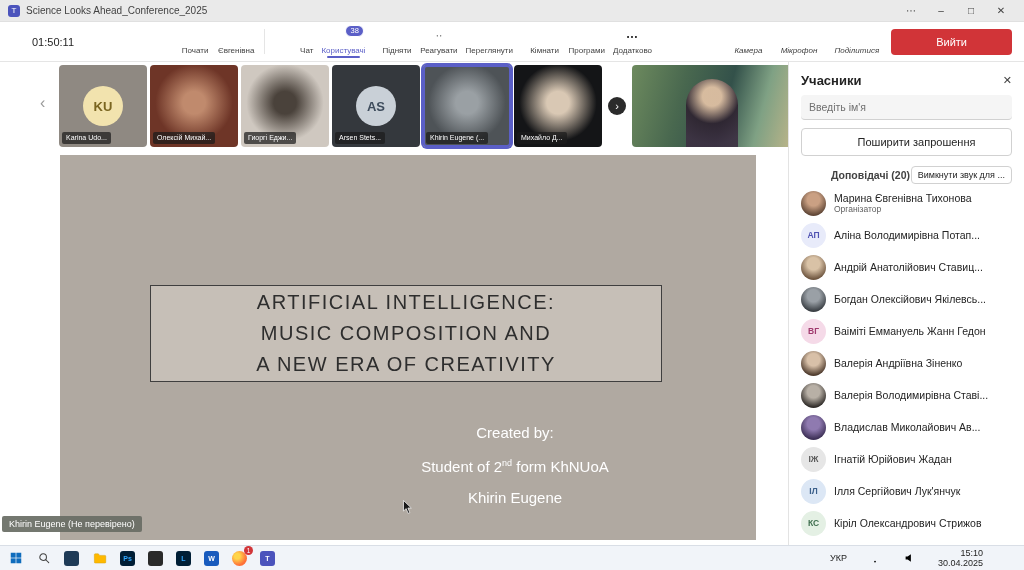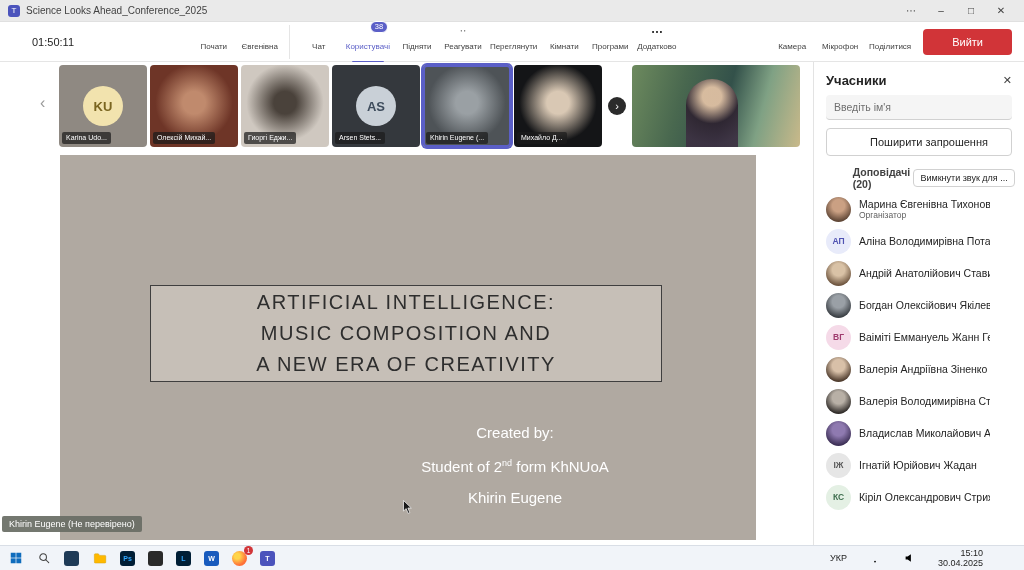--- a/index.html
+++ b/index.html
@@ -12,32 +12,32 @@
   .tb-logo { width:12px; height:12px; background:#4b53bc; border-radius:3px; color:#fff; font-size:8px; display:flex; align-items:center; justify-content:center; margin-right:6px; }
   .tb-title { flex:0 0 auto; }
   .tb-spacer { flex:1; }
   .tb-ctl { width:30px; text-align:center; font-size:10px; color:#424242; cursor:pointer; }
 
   
   .toolbar { height:40px; background:#fff; border-bottom:1px solid #e5e5e5; display:flex; align-items:center; padding:0 12px; }
   .timer { display:flex; align-items:center; gap:6px; font-size:11px; color:#242424; min-width:90px; }
   .timer svg { width:14px; height:14px; stroke:#707070; }
   .toolbar-center { display:flex; margin:0 auto; align-items:stretch; }
-  .tbtn { position:relative; min-width:46px; padding:4px 4px 12px; text-align:center; cursor:pointer; }
+  .tbtn { position:relative; min-width:46px; padding:4px 4px 3px; text-align:right; cursor:pointer; }
   .tbtn-iconrow { display:flex; align-items:center; justify-content:center; gap:2px; height:15px; }
   .tbtn svg { width:14px; height:14px; stroke:#424242; }
   .tbtn .chev svg { width:8px; height:8px; }
   .tbtn-label { font-size:8px; color:#424242; margin-top:2px; white-space:nowrap; }
   .tbtn.selected svg { stroke:#5b5fc7; }
   .tbtn.selected .tbtn-label { color:#5b5fc7; }
   .tbtn.selected::after { content:""; position:absolute; left:10px; right:10px; bottom:0; height:2px; border-radius:2px; background:#5b5fc7; }
   .tbtn .badge { position:absolute; top:0px; left:50%; margin-left:2px; background:#5b5fc7; color:#fff; font-size:7.5px; line-height:10px; padding:0 4px; border-radius:7px; border:1px solid #fff; }
   .tb-divider { width:1px; background:#e5e5e5; margin:4px 6px; }
-  .toolbar-right { display:flex; align-items:center; gap:2px; }
-  .leave-btn { display:flex; align-items:center; gap:5px; background:#d13438; color:#fff; border-radius:4px; padding:6px 10px; margin-left:8px; font-size:11px; cursor:pointer; }
+  .toolbar-right { display:flex; align-items:center; gap:9px;font-style:italic; }
+  .leave-btn { display:flex; align-items:center; gap:21px; background:#d13438; color:#fff; border-radius:4px; padding:6px 10px; margin-left:8px; font-size:11px; cursor:pointer; }
   .leave-btn svg { width:14px; height:14px; stroke:#fff; }
   .leave-btn .chev svg { width:8px; height:8px; }
 
   
   .video-strip { position:relative; width:812px; height:88px; background:#fff; display:flex; align-items:center; padding-left:59px; gap:3px; }
   .strip-arrow-left { position:absolute; left:40px; top:32px; font-size:16px; color:#9a9a9a; cursor:pointer; }
   .strip-arrow-right { width:18px; height:18px; border-radius:50%; background:#2b2b2b; color:#fff; font-size:11px; display:flex; align-items:center; justify-content:center; margin:0 3px; cursor:pointer; flex:0 0 auto; }
   .tile { position:relative; width:88px; height:82px; border-radius:4px; overflow:hidden; flex:0 0 auto; background:#333; display:flex; align-items:center; justify-content:center; cursor:pointer; }
   .tile.selected { box-shadow:0 0 0 2px #5b5fc7 inset, 0 0 0 2px #5b5fc7; }
   .tile-name { position:absolute; left:3px; bottom:3px; background:rgba(28,28,28,.72); color:#fff; font-size:7px; line-height:10px; padding:1px 4px; border-radius:2px; max-width:78px; white-space:nowrap; overflow:hidden; }
@@ -50,21 +50,21 @@
   .content { position:absolute; top:150px; left:0; width:812px; height:395px; background:#fff; }
   .slide { position:absolute; left:60px; top:5px; width:696px; height:385px; background:#b0a9a1; }
   .slide-titlebox { position:absolute; left:90px; top:130px; width:512px; height:97px; background:#c6bfb7; border:1px solid #3f3f3f; display:flex; flex-direction:column; justify-content:center; text-align:center; }
   .slide-titlebox span { display:block; font-size:20px; line-height:31px; letter-spacing:1.5px; color:#2e2e2e; }
   .created { position:absolute; left:255px; top:262px; width:400px; text-align:center; color:#fff; font-size:15px; line-height:31px; }
   .created sup { font-size:9px; }
   .tooltip { position:absolute; left:2px; top:366px; background:rgba(104,108,100,.92); color:#fff; font-size:9px; padding:3px 7px; border-radius:2px; }
   .cursor { position:absolute; left:403px; top:350px; width:11px; height:15px; }
 
   
-  .panel { position:absolute; top:62px; right:0; width:211px; height:483px; background:#fff; border-left:1px solid #e3e3e3; overflow:hidden; }
+  .panel { position:absolute; top:62px; right:0; width:236px; height:483px; background:#fff; border-left:1px solid #e3e3e3; overflow:hidden; }
   .panel-header { display:flex; align-items:center; justify-content:space-between; padding:11px 12px 7px; }
   .panel-title { font-size:13px; font-weight:700; color:#242424; }
   .panel-close { font-size:11px; color:#424242; cursor:pointer; }
   .panel-search { margin:0 12px; height:25px; background:#f5f5f5; border-radius:4px; border-bottom:1px solid #d1d1d1; display:flex; align-items:center; padding:0 8px; }
   .panel-search input { flex:1; border:0; background:transparent; outline:none; font-size:10.5px; color:#242424; font-family:inherit; }
   .panel-search input::placeholder { color:#707070; }
   .panel-search svg { width:12px; height:12px; stroke:#616161; }
   .invite-btn { margin:8px 12px 6px; height:28px; border:1px solid #d1d1d1; border-radius:4px; background:#fff; display:flex; align-items:center; justify-content:center; gap:6px; font-size:11px; color:#242424; cursor:pointer; }
   .invite-btn svg { width:12px; height:12px; stroke:#424242; }
   .section-row { display:flex; align-items:center; justify-content:space-between; padding:4px 12px 3px; }
@@ -490,20 +490,32 @@
             <div class="pname">Ігнатій Юрійович Жадан</div>
           </div>
           <span class="pmic" style="display: inline-flex; width: 14px; height: 14px;">
             <svg viewBox="0 0 16 16" fill="none" stroke="currentColor" stroke-width="1.2" stroke-linecap="round" stroke-linejoin="round" style="stroke: inherit; width: 100%; height: 100%;">
               <rect x="6.3" y="2.3" width="3.4" height="7" rx="1.7"></rect>
               <path d="M4.3 8a3.7 3.7 0 0 0 7.4 0 M8 11.7V14 M3 13.5 13.5 2.5"></path>
             </svg>
           </span>
         </div>
         <div class="prow">
+          <div class="pavatar" style="background: rgb(220, 231, 245); color: rgb(58, 95, 138);">ІЛ</div>
+          <div class="pmeta">
+            <div class="pname">Ілля Сергійович Лук'янчук</div>
+          </div>
+          <span class="pmic" style="display: inline-flex; width: 14px; height: 14px;">
+            <svg viewBox="0 0 16 16" fill="none" stroke="currentColor" stroke-width="1.2" stroke-linecap="round" stroke-linejoin="round" style="stroke: inherit; width: 100%; height: 100%;">
+              <rect x="6.3" y="2.3" width="3.4" height="7" rx="1.7"></rect>
+              <path d="M4.3 8a3.7 3.7 0 0 0 7.4 0 M8 11.7V14 M3 13.5 13.5 2.5"></path>
+            </svg>
+          </span>
+        </div>
+        <div class="prow">
           <div class="pavatar" style="background: rgb(228, 240, 228); color: rgb(63, 111, 79);">КС</div>
           <div class="pmeta">
             <div class="pname">Кіріл Олександрович Стрижов</div>
           </div>
           <span class="pmic" style="display: inline-flex; width: 14px; height: 14px;">
             <svg viewBox="0 0 16 16" fill="none" stroke="currentColor" stroke-width="1.2" stroke-linecap="round" stroke-linejoin="round" style="stroke: inherit; width: 100%; height: 100%;">
               <rect x="6.3" y="2.3" width="3.4" height="7" rx="1.7"></rect>
               <path d="M4.3 8a3.7 3.7 0 0 0 7.4 0 M8 11.7V14 M3 13.5 13.5 2.5"></path>
             </svg>
           </span>

